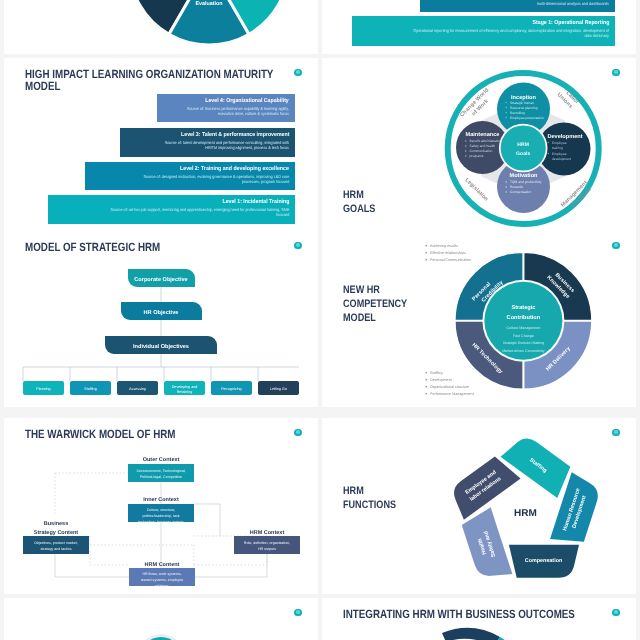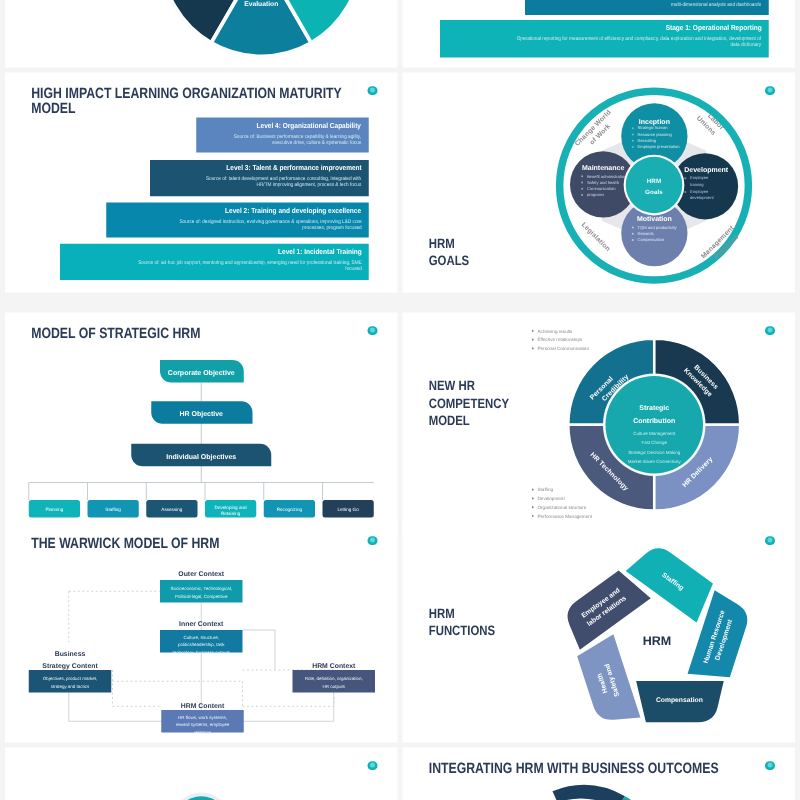--- a/index.html
+++ b/index.html
@@ -3,21 +3,21 @@
 <meta charset="utf-8">
 <title>HRM Slides</title>
 <style>
   html,body{margin:0;padding:0;}
   body{width:640px;height:640px;background:#f4f4f5;overflow:hidden;
        font-family:"Liberation Sans",sans-serif;-webkit-font-smoothing:antialiased;text-rendering:geometricPrecision;}
   #stage{position:absolute;left:0;top:0;width:640px;height:640px;overflow:hidden;}
   .grid{position:absolute;left:4px;top:-122px;width:632px;height:1000px;}
   .card{position:absolute;width:314px;height:176px;background:#fff;overflow:hidden;}
   .c0{left:0;} .c1{left:318px;}
-  .r0{top:0;} .r1{top:180px;} .r2{top:372px;} .r3{top:540px;} .r4{top:720px;}
+  .r0{top:0;} .r1{top:180px;} .r2{top:353px;} .r3{top:540px;} .r4{top:720px;}
   .title{position:absolute;left:21px;top:9.5px;width:330px;
          font-size:11.95px;font-weight:bold;color:#2b3a56;line-height:12px;
          transform:scaleX(.8215);transform-origin:0 0;}
   .dot{position:absolute;right:16.5px;top:10.5px;width:7.4px;height:7.4px;border-radius:50%;
        background:#11b0b8;}
   .dot i{position:absolute;left:1.9px;top:1.9px;width:3.6px;height:3.6px;border-radius:50%;
        background:#57d8da;display:block;}
   .sidetitle{position:absolute;font-size:10.9px;font-weight:bold;color:#2b3a56;line-height:14px;
        white-space:pre-line;transform:scaleX(.835);transform-origin:0 0;}
   svg{display:block;shape-rendering:geometricPrecision;}

